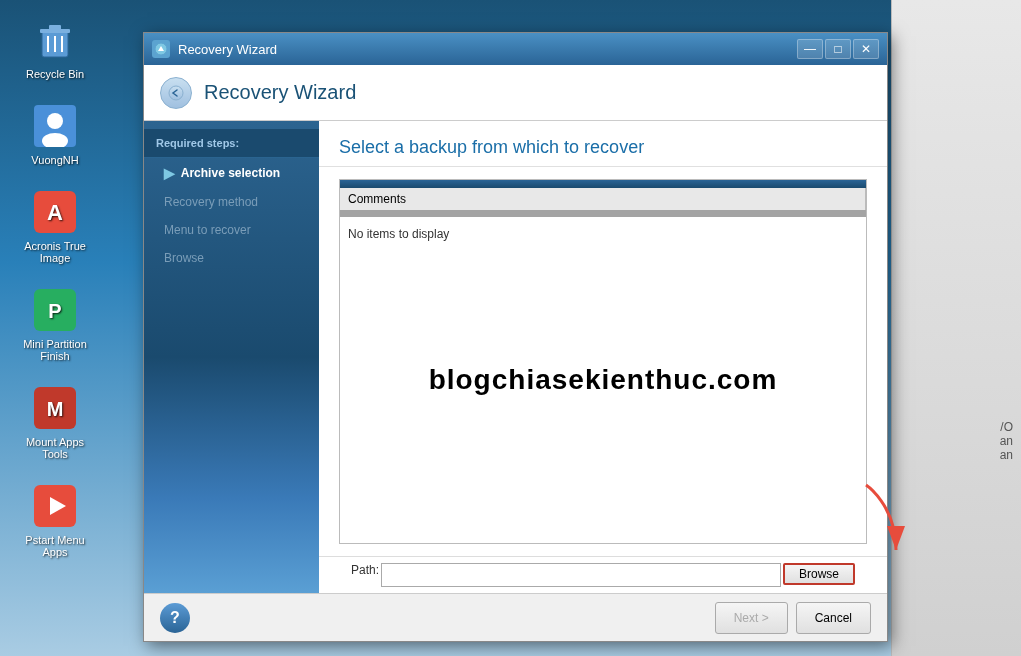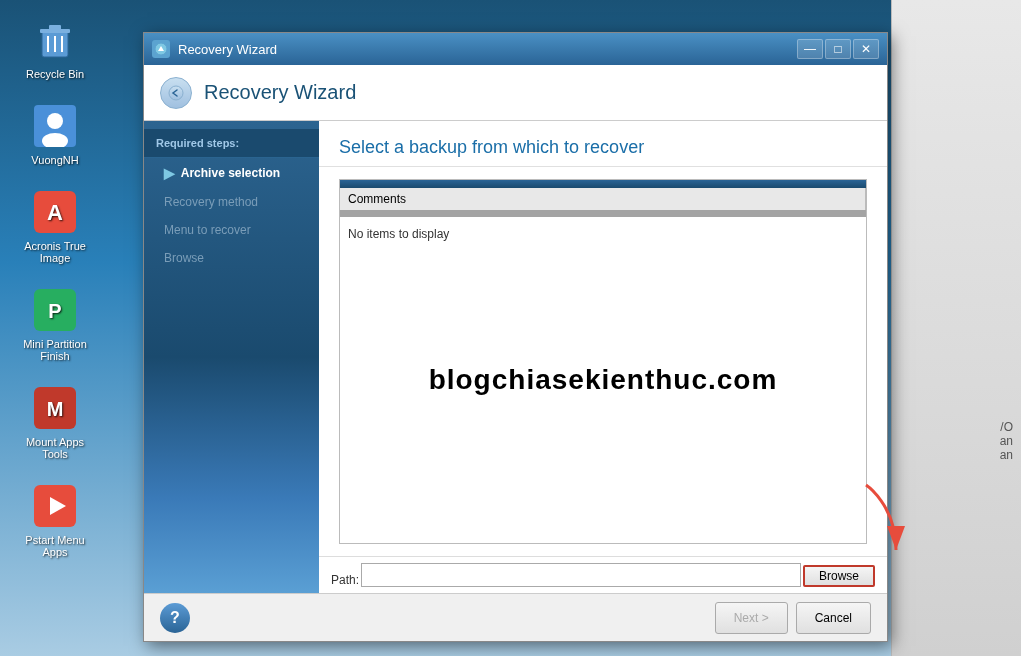--- a/index.html
+++ b/index.html
@@ -249,22 +249,22 @@
       color: black;
       font-family: Arial Black, sans-serif;
       white-space: nowrap;
       pointer-events: none;
       letter-spacing: 1px;
     }
 
     
     .path-row {
       display: flex;
-      align-items: flex-end;
-      padding: 6px 12px;
+      align-items: flex-start;
+      padding: 6px 32px;
       gap: 2px;
       border-top: 1px solid #ddd;
       flex-shrink: 0;
     }
     .path-label {
       font-size: 12px;
       color: #333;
       white-space: nowrap;
     }
     .path-input {

